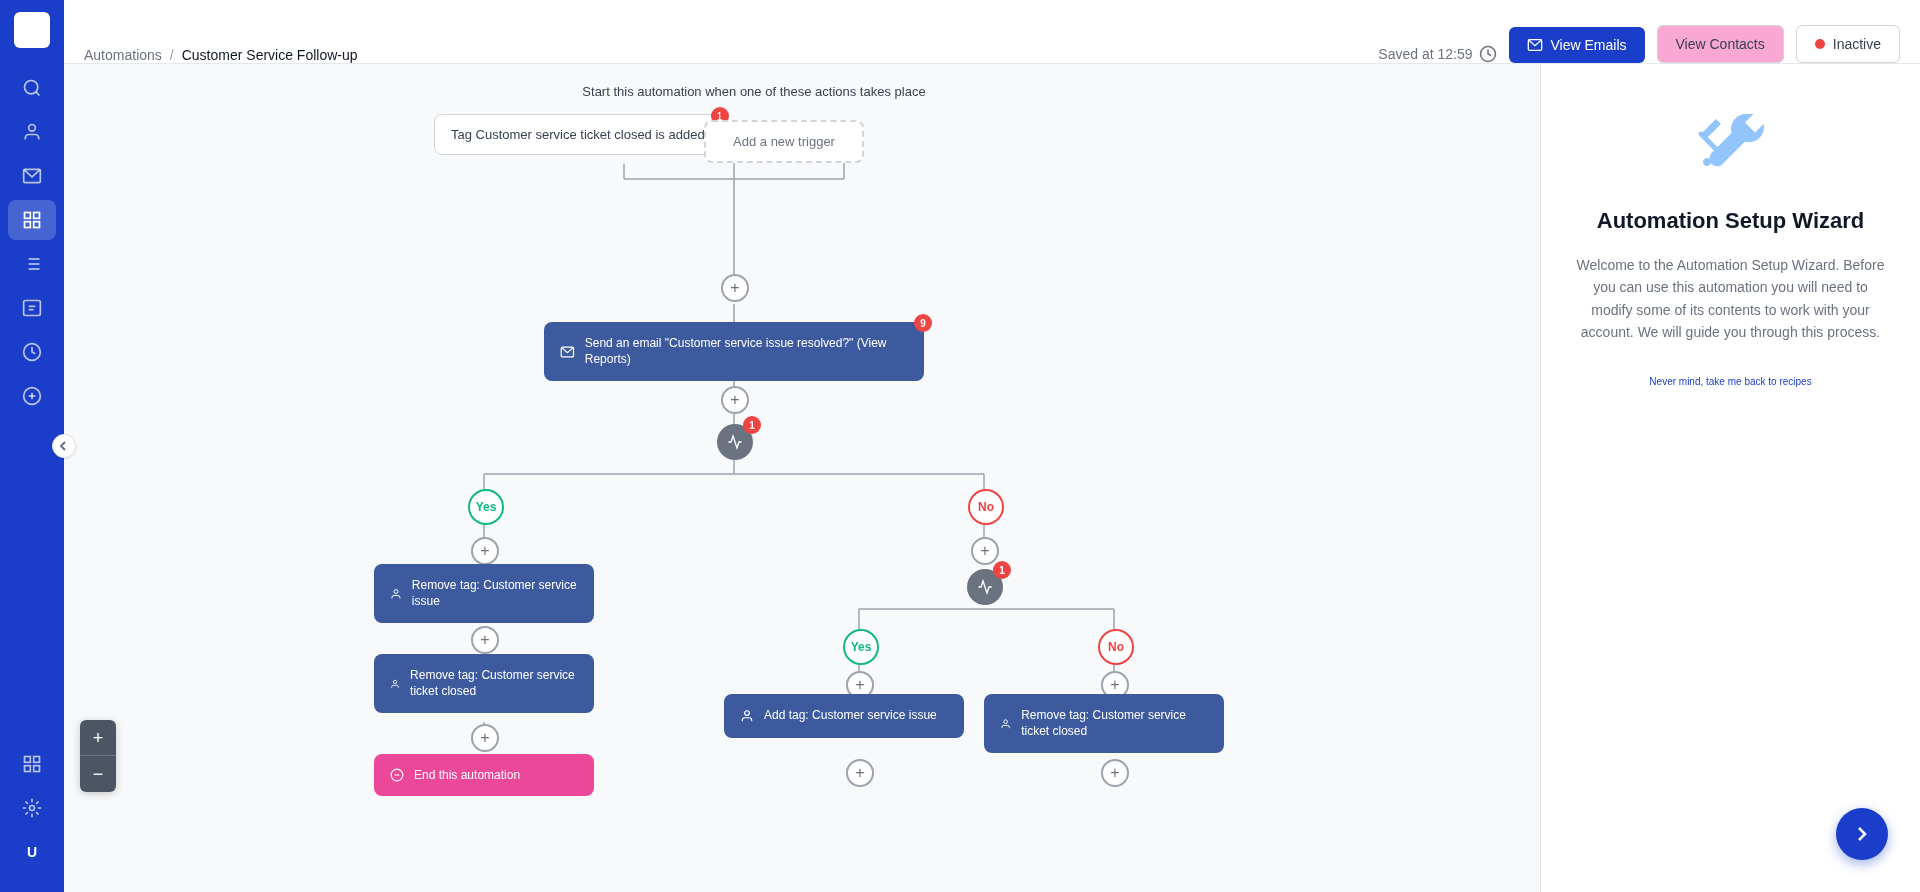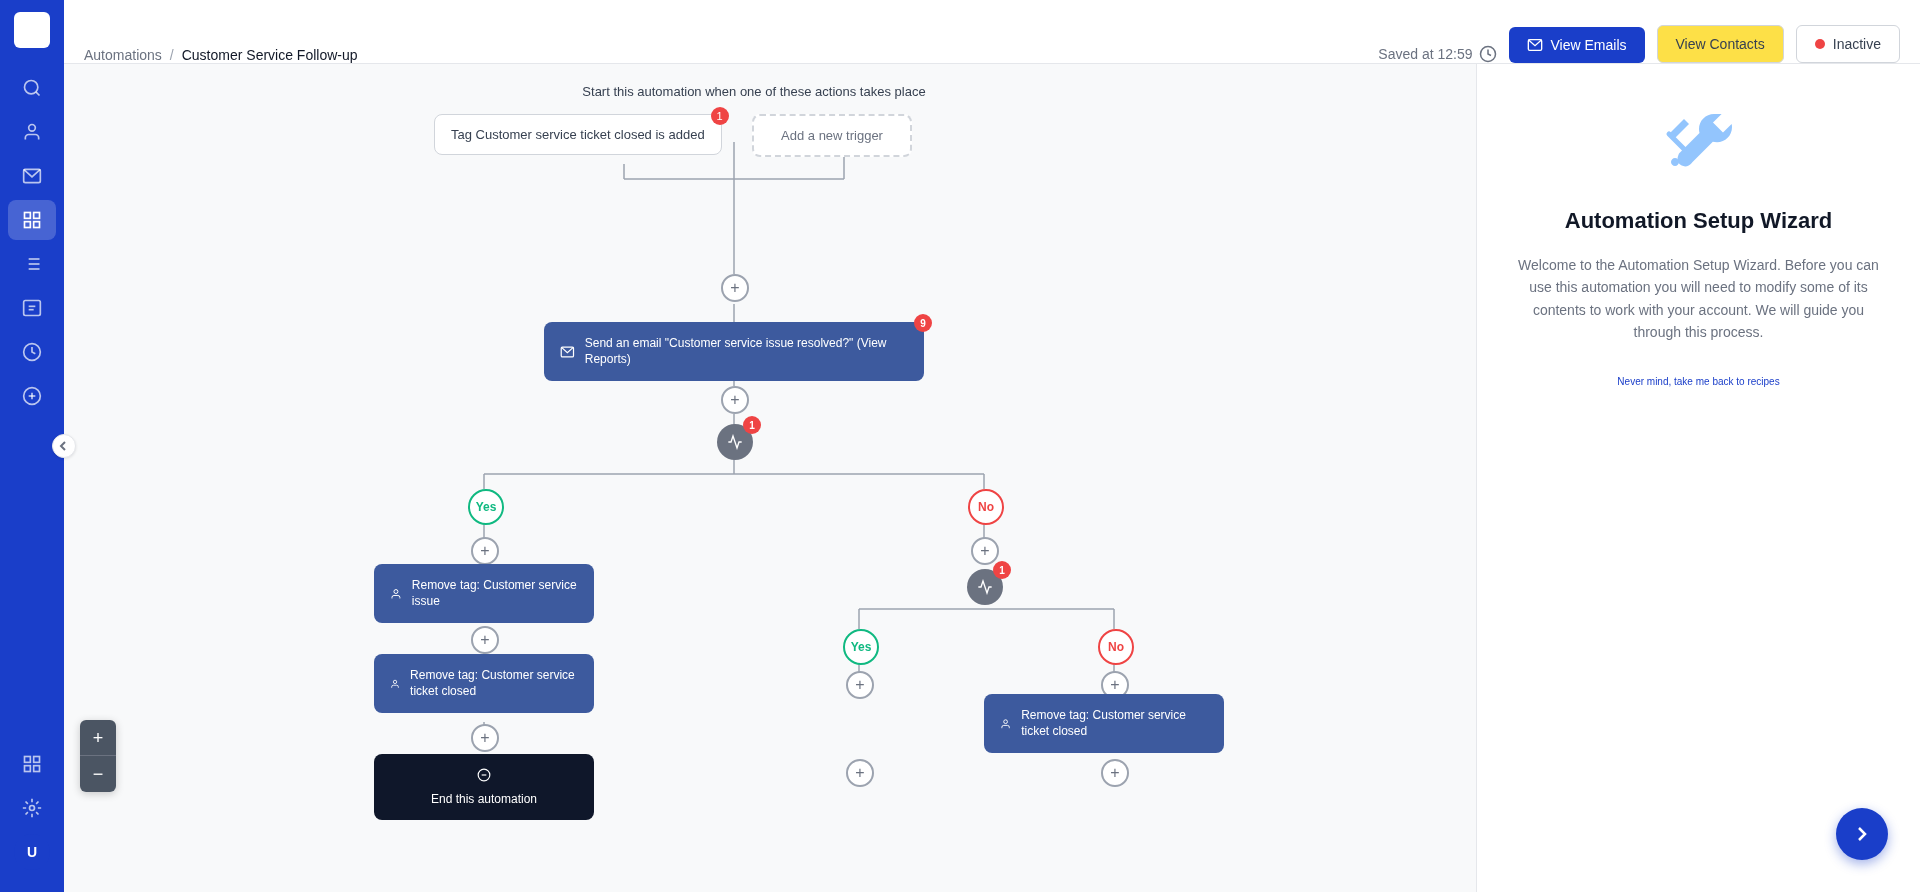--- a/index.html
+++ b/index.html
@@ -75,21 +75,21 @@
       color: white;
       border: none;
       border-radius: 6px;
       padding: 10px 18px;
       font-size: 14px;
       font-weight: 500;
       cursor: pointer;
       display: flex; align-items: center; gap: 8px;
     }
     .view-contacts-btn {
-      background: #fde047;
+      background: #f9a8d4;
       color: #374151;
       border: 1px solid #d1d5db;
       border-radius: 6px;
       padding: 10px 18px;
       font-size: 14px;
       font-weight: 500;
       cursor: pointer;
     }
     .inactive-btn {
       background: white;
@@ -109,21 +109,21 @@
       flex: 1;
       position: relative;
       overflow: hidden;
       background: #f8f9fa;
     }
 
     
     .wizard-panel {
       position: absolute;
       right: 0; top: 0; bottom: 0;
-      width: 444px;
+      width: 380px;
       background: white;
       border-left: 1px solid #e5e7eb;
       display: flex;
       flex-direction: column;
       align-items: center;
       padding: 40px 32px;
       text-align: center;
     }
     .wizard-icon {
       width: 80px; height: 80px;
@@ -195,21 +195,21 @@
       background: #3d5a9e;
       color: white;
       border-radius: 8px;
       padding: 14px 16px;
       font-size: 12px;
       display: flex; align-items: center; gap: 10px;
       cursor: pointer;
       min-width: 200px;
       position: relative;
     }
-    .action-node.pink { background: #0f172a; flex-direction: column; }
+    .action-node.pink { background: #ec4899; }
 
     .yes-circle {
       width: 36px; height: 36px;
       border-radius: 50%;
       border: 2px solid #10b981;
       color: #10b981;
       background: white;
       display: flex; align-items: center; justify-content: center;
       font-size: 12px;
       font-weight: 600;
@@ -481,21 +481,21 @@
         <div style="position:relative; background:white; border:1px solid #d1d5db; border-radius:8px; padding:12px 16px; font-size:13px; color:#374151; cursor:pointer; min-width:220px;">
           <span>Tag Customer service ticket closed is added</span>
           <div class="trigger-badge">1</div>
         </div>
       </div>
 
       <div class="el" style="top:20px; left:390px; right:0;">
         <div style="font-size:13px; color:#374151; text-align:center; width:600px;">Start this automation when one of these actions takes place</div>
       </div>
 
-      <div class="el" style="top:50px; left:640px;margin-left:48px;">
+      <div class="el" style="top:56px; left:640px;">
         <div style="background:white; border:2px dashed #d1d5db; border-radius:8px; padding:12px 16px; font-size:13px; color:#6b7280; cursor:pointer; text-align:center; min-width:160px;">
           <span>Add a new trigger</span>
         </div>
       </div>
 
       <div class="el" style="top:210px; left:657px;">
         <div class="plus-circle">+</div>
       </div>
 
       <div class="el" style="top:258px; left:480px; width:380px;">
@@ -594,20 +594,29 @@
       </div>
 
       <div class="el" style="top:607px; left:782px;">
         <div class="plus-circle">+</div>
       </div>
 
       <div class="el" style="top:607px; left:1037px;">
         <div class="plus-circle">+</div>
       </div>
 
+      <div class="el" style="top:630px; left:660px; width:240px;">
+        <div class="action-node">
+          <svg width="14" height="14" viewBox="0 0 24 24" fill="none" stroke="white" stroke-width="2">
+              <path d="M20 21v-2a4 4 0 0 0-4-4H8a4 4 0 0 0-4 4v2"></path>
+              <circle cx="12" cy="7" r="4"></circle>
+            </svg>
+          <span style="font-size:12px; line-height:1.3;">Add tag: Customer service issue</span>
+        </div>
+      </div>
 
       <div class="el" style="top:630px; left:920px; width:240px;">
         <div class="action-node">
           <svg width="14" height="14" viewBox="0 0 24 24" fill="none" stroke="white" stroke-width="2">
               <path d="M20 21v-2a4 4 0 0 0-4-4H8a4 4 0 0 0-4 4v2"></path>
               <circle cx="12" cy="7" r="4"></circle>
             </svg>
           <span style="font-size:12px; line-height:1.3;">Remove tag: Customer service ticket closed</span>
         </div>
       </div>

